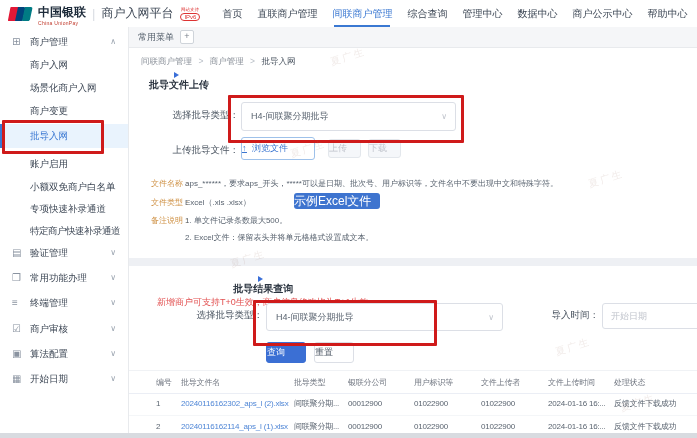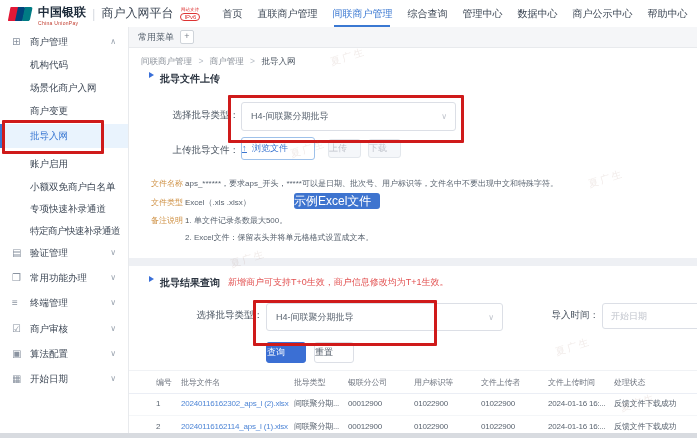--- a/index.html
+++ b/index.html
@@ -37,21 +37,21 @@
   .tabbar .tname{font-size:9px;color:#55606c;margin-left:9px;}
   .tabbar .plus{width:12px;height:12px;border:1px solid #cfd4da;background:#fff;border-radius:2px;
                 font-size:9px;line-height:11px;text-align:center;color:#7a828c;margin-left:6px;cursor:pointer;}
   
   .panel{position:absolute;left:129px;right:0;background:#fff;}
   .p1{top:48px;height:210px;}
   .p2{top:266px;bottom:0;}
   .crumb{position:absolute;left:12px;top:8px;font-size:8.5px;color:#8a9099;}
   .crumb b{color:#4a5460;font-weight:normal;}
   .crumb .sep{margin:0 4px;color:#b8bec6;}
-  .sec-title{position:absolute;font-size:10px;color:#2b3440;font-weight:bold;display:flex;align-items:flex-start;}
+  .sec-title{position:absolute;font-size:10px;color:#2b3440;font-weight:bold;display:flex;align-items:center;flex-direction:column;}
   .tri{width:0;height:0;border-left:5px solid #3a6fd8;border-top:3.5px solid transparent;
        border-bottom:3.5px solid transparent;display:inline-block;margin-right:6px;}
   .notice{font-weight:normal;color:#e25050;font-size:9px;margin-left:8px;}
   .flabel{position:absolute;font-size:9.5px;color:#4a5460;text-align:right;white-space:nowrap;}
   .select{position:absolute;background:#fff;border:1px solid #dcdfe6;border-radius:3px;
           font-size:9px;color:#5a6470;cursor:pointer;}
   .select .val{position:absolute;left:9px;top:0;bottom:0;display:flex;align-items:center;white-space:nowrap;}
   .select .chev{position:absolute;right:8px;top:0;bottom:0;display:flex;align-items:center;color:#c0c4cc;font-size:8px;}
   .tinput{position:absolute;background:#fff;border:1px solid #dcdfe6;border-radius:3px;font-size:9px;
           color:#5a6470;font-family:inherit;padding:0 8px;box-sizing:border-box;}
@@ -113,21 +113,21 @@
     </div>
   </div>
 
   <div class="side">
     <div class="sgroup" style="top:5px">
       <span class="ic">⊞</span>
       <span class="txt">商户管理</span>
       <span class="chev">∧</span>
     </div>
     <div class="sitem" style="top:28px">
-        <span class="txt">机构代码</span>
+        <span class="txt">商户入网</span>
       </div>
     <div class="sitem" style="top:51px">
         <span class="txt">场景化商户入网</span>
       </div>
     <div class="sitem" style="top:74px">
         <span class="txt">商户变更</span>
       </div>
     <div class="sitem sel" style="top:97px;height:24px;line-height:24px">
         <span class="txt">批导入网</span>
       </div>

